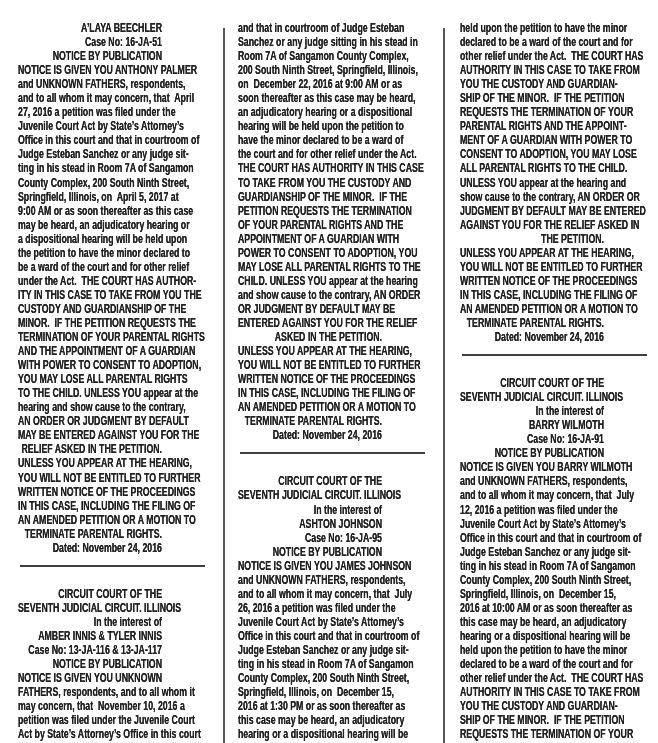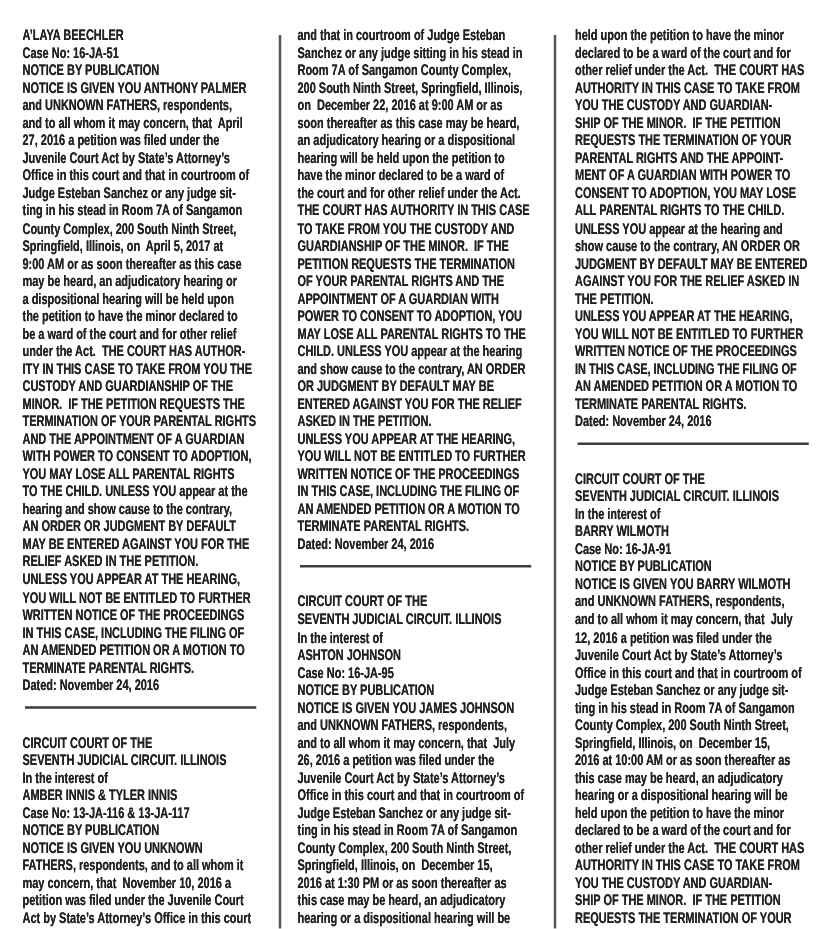--- a/index.html
+++ b/index.html
@@ -12,20 +12,21 @@
     width: 658px;
     height: 743px;
     background: #ffffff;
     overflow: hidden;
     font-family: "Liberation Sans", sans-serif;
   }
   .col {
     position: absolute;
     top: 21px;
     width: 200px;
+    text-align: right;
   }
   .col-1 { left: 18px; }
   .col-2 { left: 238px; }
   .col-3 { left: 460px; }
   .section { display: block; }
   .line {
     font-size: 12.2px;
     line-height: 14.06px;
     font-weight: 700;
     color: #232323;

